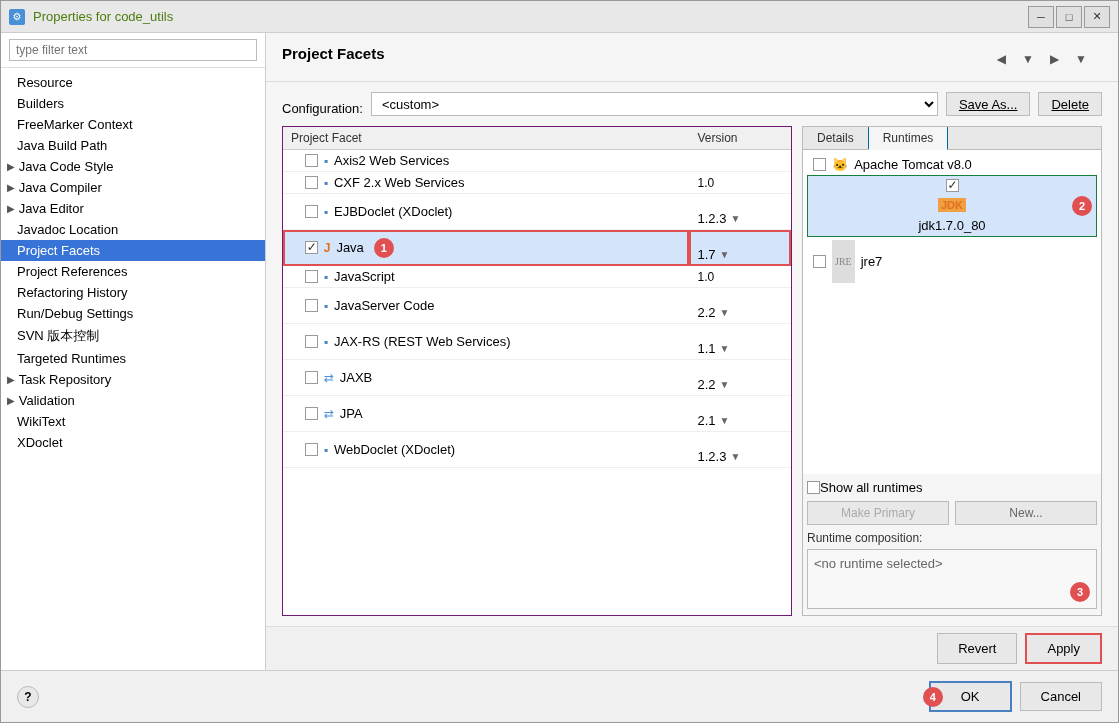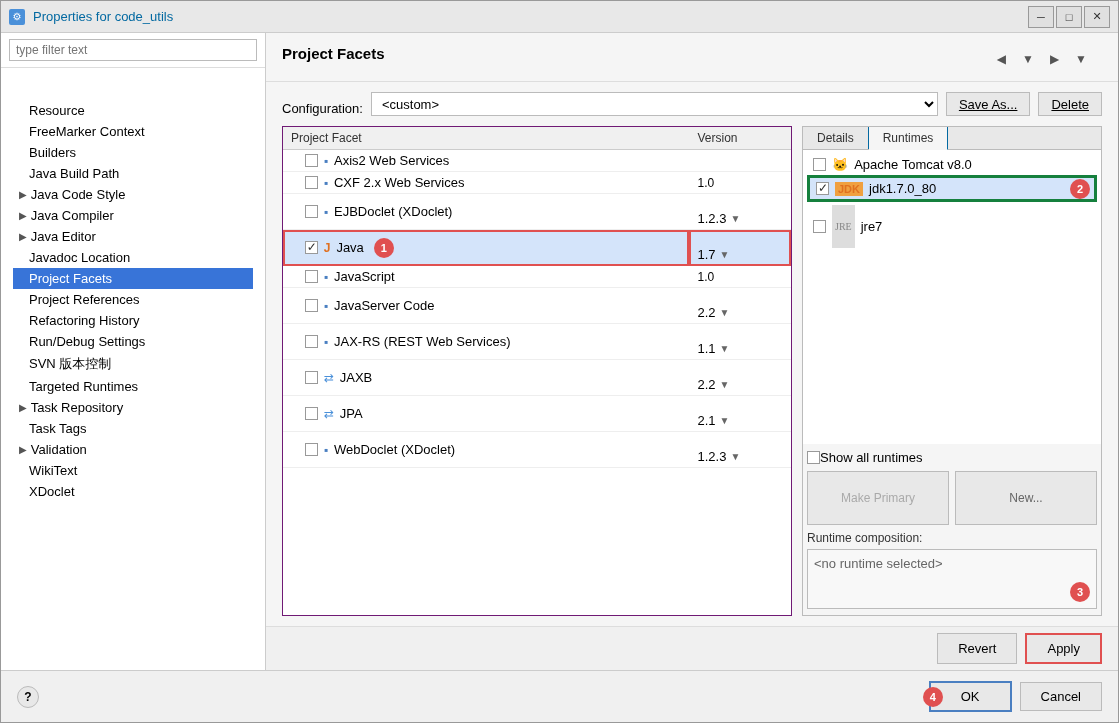--- a/index.html
+++ b/index.html
@@ -2,31 +2,31 @@
 <html><head>
   <meta charset="utf-8">
   <style>
     * { box-sizing: border-box; margin: 0; padding: 0; font-family: 'Segoe UI', Arial, sans-serif; font-size: 13px; }
     body { background: #f0f0f0; width: 1119px; height: 723px; overflow: hidden; }
 
     .window { width: 1119px; height: 723px; background: #f0f0f0; border: 1px solid #999; display: flex; flex-direction: column; }
 
     .title-bar { background: #e8e8e8; border-bottom: 1px solid #ccc; padding: 4px 8px; display: flex; align-items: center; gap: 8px; height: 32px; }
     .title-bar-icon { width: 16px; height: 16px; background: #4a90d9; border-radius: 2px; flex-shrink: 0; display: flex; align-items: center; justify-content: center; }
-    .title-bar-title { flex: 1; font-size: 13px; color: #0369a1; }
+    .title-bar-title { flex: 1; font-size: 13px; color: #4d7c0f; }
     .title-bar-controls { display: flex; gap: 2px; }
     .title-bar-btn { width: 26px; height: 22px; border: 1px solid #999; background: #e0e0e0; cursor: pointer; display: flex; align-items: center; justify-content: center; font-size: 11px; color: #333; }
 
     .main-content { display: flex; flex: 1; overflow: hidden; }
 
     
     .sidebar { width: 265px; background: #fff; border-right: 1px solid #ccc; display: flex; flex-direction: column; overflow: hidden; }
     .sidebar-filter { padding: 6px 8px; border-bottom: 1px solid #ddd; }
     .sidebar-filter input { width: 100%; border: 1px solid #bbb; padding: 3px 6px; font-size: 12px; color: #999; background: #fff; }
-    .sidebar-tree { flex: 1; overflow-y: auto; padding: 4px 12px; margin-top: 28px; }
+    .sidebar-tree { flex: 1; overflow-y: auto; padding: 4px 0; }
     .tree-item { padding: 3px 8px 3px 16px; cursor: pointer; color: #000; display: flex; align-items: center; gap: 4px; }
     .tree-item.selected { background: #3874d8; color: #fff; }
     .tree-item.has-arrow { padding-left: 6px; }
 
     
     .right-panel { flex: 1; display: flex; flex-direction: column; background: #f5f5f5; }
 
     .panel-header { padding: 12px 16px 8px; background: #f5f5f5; border-bottom: 1px solid #ddd; }
     .panel-title { font-size: 15px; font-weight: bold; color: #000; margin-bottom: 10px; }
 
@@ -49,25 +49,25 @@
     .version-cell { display: flex; align-items: center; gap: 4px; margin-top: 14px; }
     .dropdown-arrow { font-size: 10px; color: #666; }
 
     
     .details-panel { width: 300px; border: 1px solid #bbb; background: #f5f5f5; display: flex; flex-direction: column; overflow: hidden; }
     .details-tabs { display: flex; border-bottom: 1px solid #bbb; background: #e8e8e8; }
     .tab { padding: 4px 14px; cursor: pointer; border-right: 1px solid #0369a1; font-size: 12px; color: #333; }
     .tab.active { background: #f5f5f5; border-bottom: 1px solid #f5f5f5; margin-bottom: -1px; }
     .details-content { flex: 1; background: #fff; border: none; overflow-y: auto; padding: 4px; }
     .runtime-item { display: flex; align-items: center; gap: 6px; padding: 3px 6px; font-size: 12px; cursor: pointer; }
-    .runtime-item.selected-runtime { background: #d4e4fa; border: 3px solid #15803d; }
+    .runtime-item.selected-runtime { background: #d4e4fa; border: 1px solid #15803d; flex-direction: column; }
 
     .show-runtimes-row { display: flex; align-items: center; padding: 6px 4px; font-size: 12px; }
     .runtime-buttons { display: flex; gap: 6px; padding: 0 4px 6px; }
-    .runtime-btn { flex: 1; padding: 19px 8px; border: 1px solid #bbb; background: #e8e8e8; cursor: pointer; font-size: 12px; color: #666; }
+    .runtime-btn { flex: 1; padding: 4px 8px; border: 1px solid #bbb; background: #e8e8e8; cursor: pointer; font-size: 12px; color: #666; }
     .runtime-composition-label { font-size: 12px; padding: 0 4px 4px; color: #333; }
     .runtime-composition-box { margin: 0 4px 6px; border: 1px solid #bbb; background: #f8f8f8; min-height: 60px; padding: 6px; font-size: 12px; color: #666; position: relative; }
 
     
     .nav-arrows { display: flex; align-items: center; gap: 2px; padding: 4px 8px; justify-content: flex-end; }
     .nav-btn { padding: 2px 6px; border: 1px solid transparent; background: transparent; cursor: pointer; font-size: 12px; color: #555; }
 
     
     .bottom-bar { padding: 10px 16px; background: #f0f0f0; border-top: 1px solid #ccc; display: flex; align-items: center; justify-content: space-between; }
     .bottom-left { display: flex; align-items: center; }
@@ -114,24 +114,24 @@
     <div class="sidebar">
       <div class="sidebar-filter">
         <input type="text" placeholder="type filter text" style="">
       </div>
       <div class="sidebar-tree">
 
         <div class="tree-item">
           <span>Resource</span>
         </div>
         <div class="tree-item">
+          <span>Builders</span>
+        </div>
+        <div class="tree-item">
           <span>FreeMarker Context</span>
-        </div>
-        <div class="tree-item">
-          <span>Builders</span>
         </div>
         <div class="tree-item">
           <span>Java Build Path</span>
         </div>
         <div class="tree-item has-arrow">
           <span class="expand-arrow">▶</span>
           <span>Java Code Style</span>
         </div>
         <div class="tree-item has-arrow">
           <span class="expand-arrow">▶</span>
@@ -158,23 +158,20 @@
         </div>
         <div class="tree-item">
           <span>SVN 版本控制</span>
         </div>
         <div class="tree-item">
           <span>Targeted Runtimes</span>
         </div>
         <div class="tree-item has-arrow">
           <span class="expand-arrow">▶</span>
           <span>Task Repository</span>
-        </div>
-        <div class="tree-item">
-          <span>Task Tags</span>
         </div>
         <div class="tree-item has-arrow">
           <span class="expand-arrow">▶</span>
           <span>Validation</span>
         </div>
         <div class="tree-item">
           <span>WikiText</span>
         </div>
         <div class="tree-item">
           <span>XDoclet</span>

